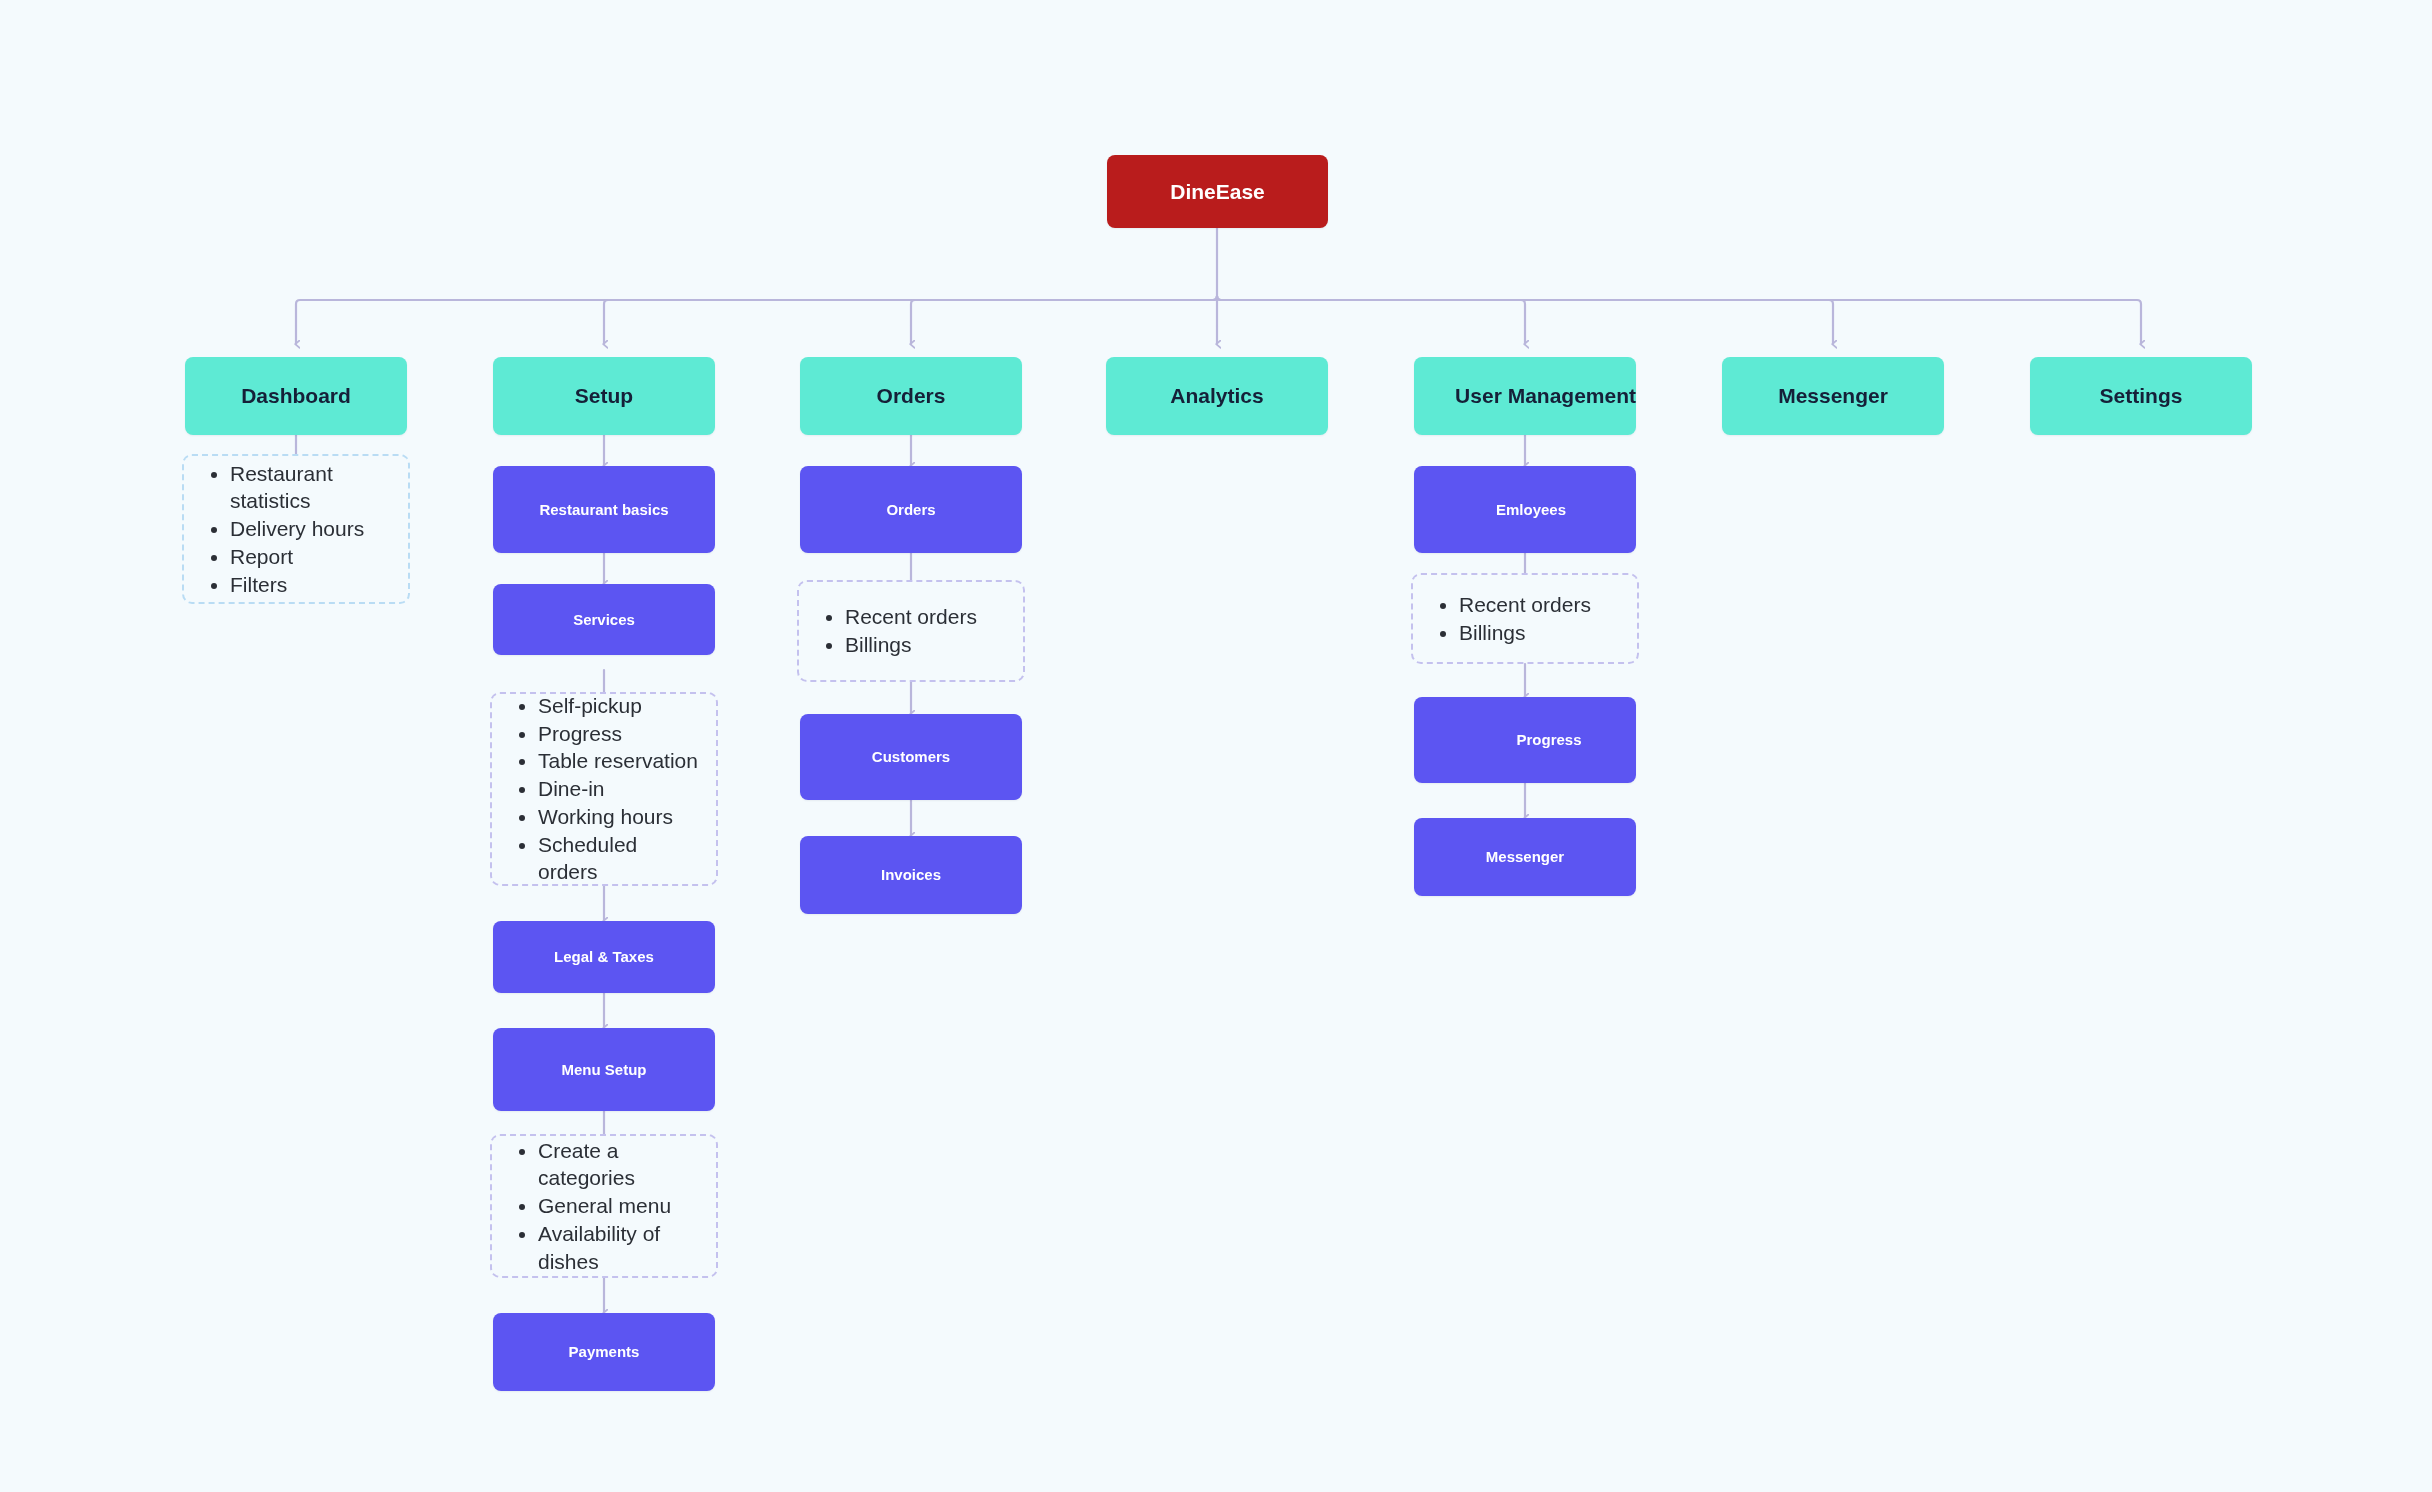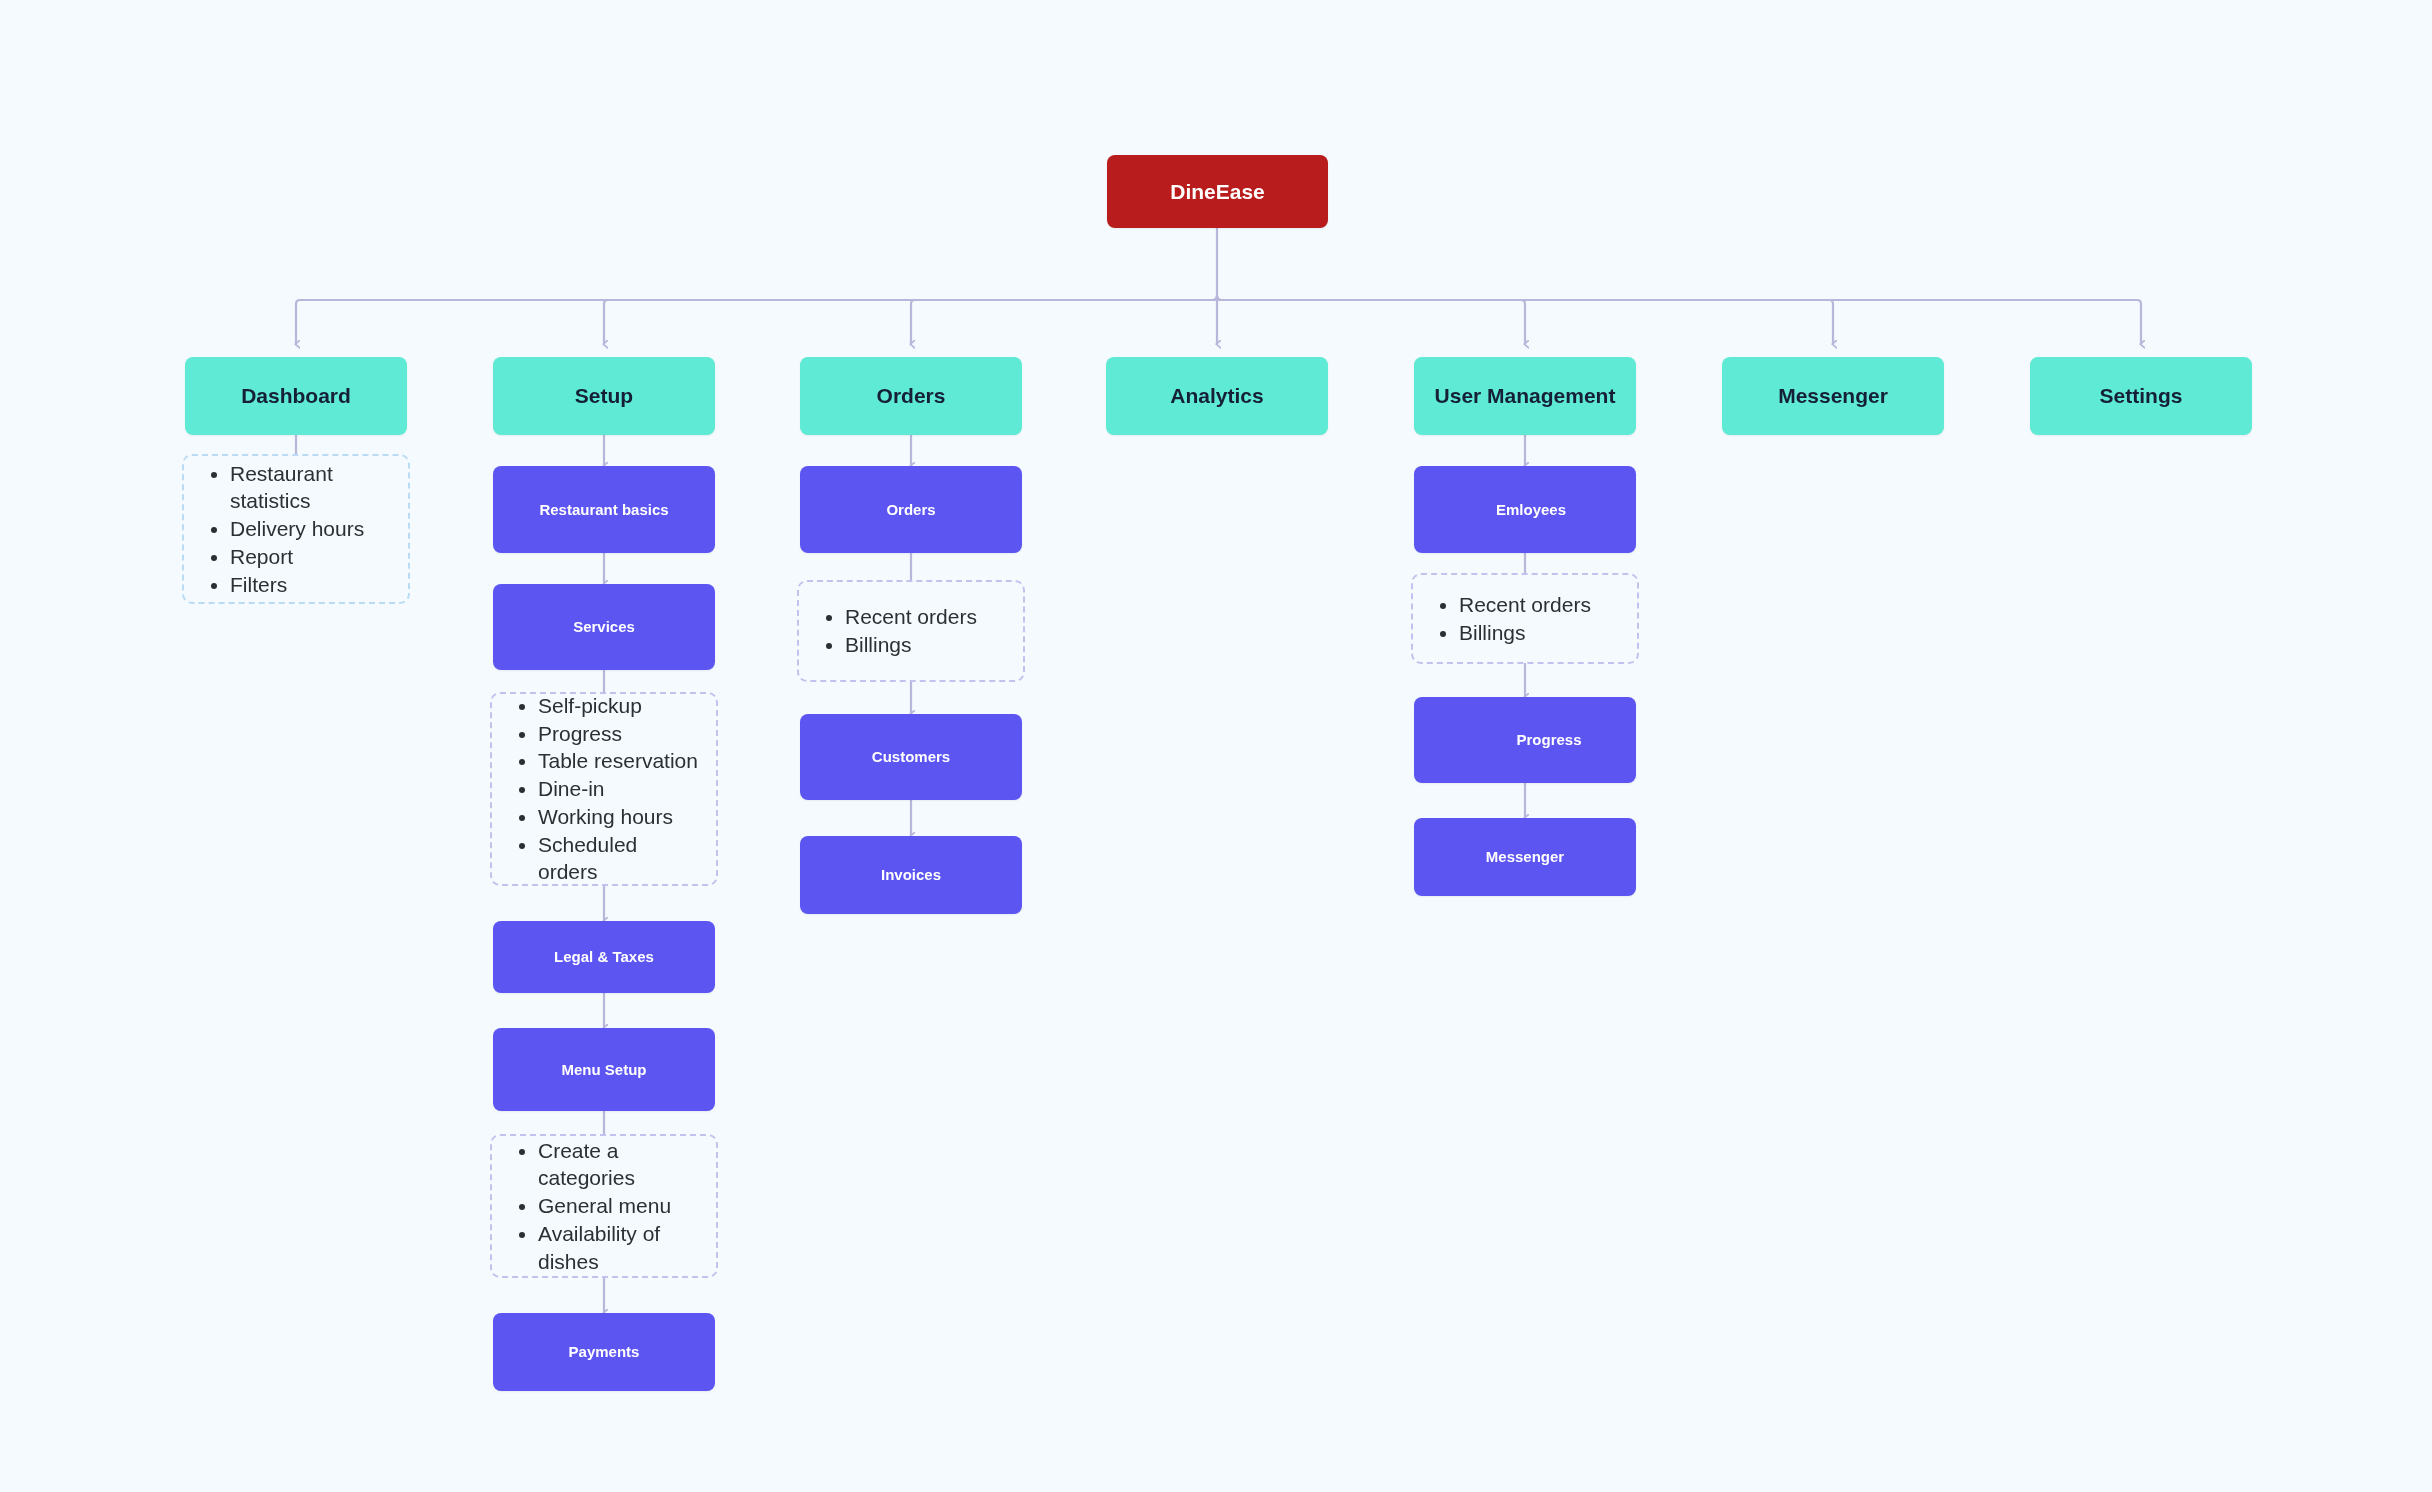--- a/index.html
+++ b/index.html
@@ -108,21 +108,21 @@
   </div>
   <div class="node node-section" style="left:493px;top:357px;width:222px;height:78px;">
     <span>Setup</span>
   </div>
   <div class="node node-section" style="left:800px;top:357px;width:222px;height:78px;">
     <span>Orders</span>
   </div>
   <div class="node node-section" style="left:1106px;top:357px;width:222px;height:78px;">
     <span>Analytics</span>
   </div>
-  <div class="node node-section" style="left:1414px;top:357px;width:222px;height:78px;">
+  <div class="node node-section" style="left:1414px;top:357px;width:222px;height:78px;justify-content:flex-end;">
     <span>User Management</span>
   </div>
   <div class="node node-section" style="left:1722px;top:357px;width:222px;height:78px;">
     <span>Messenger</span>
   </div>
   <div class="node node-section" style="left:2030px;top:357px;width:222px;height:78px;">
     <span>Settings</span>
   </div>
 
   <div class="listbox blue" style="left:182px;top:454px;width:228px;height:150px;">
@@ -130,21 +130,21 @@
       <li>Restaurant statistics</li>
       <li>Delivery hours</li>
       <li>Report</li>
       <li>Filters</li>
     </ul>
   </div>
 
   <div class="node node-sub" style="left:493px;top:466px;width:222px;height:87px;">
     <span>Restaurant basics</span>
   </div>
-  <div class="node node-sub" style="left:493px;top:584px;width:222px;height:86px;">
+  <div class="node node-sub" style="left:493px;top:584px;width:222px;height:71px;">
     <span>Services</span>
   </div>
   <div class="listbox purple" style="left:490px;top:692px;width:228px;height:194px;">
     <ul>
       <li>Self-pickup</li>
       <li>Progress</li>
       <li>Table reservation</li>
       <li>Dine-in</li>
       <li>Working hours</li>
       <li>Scheduled orders</li>

